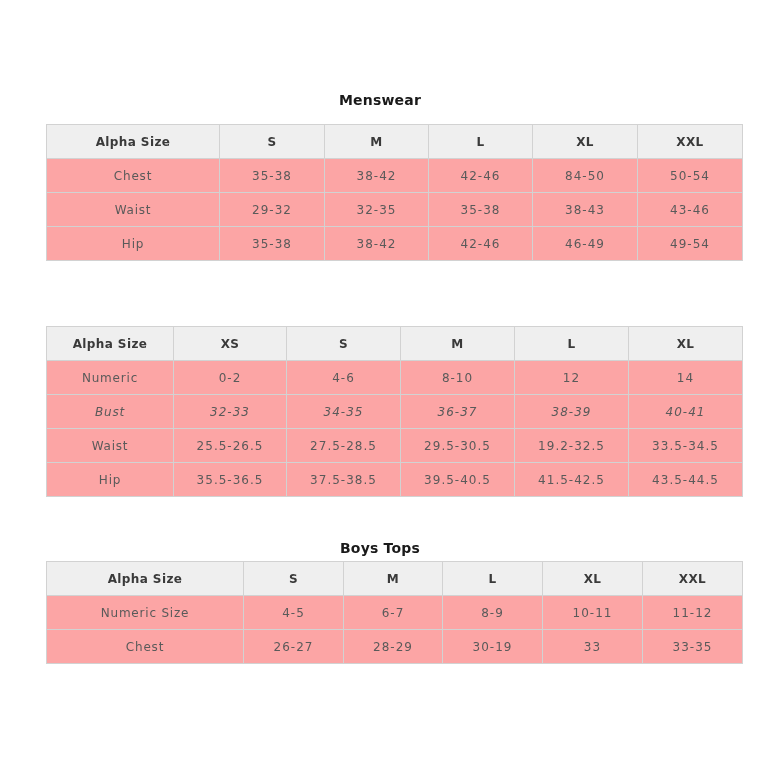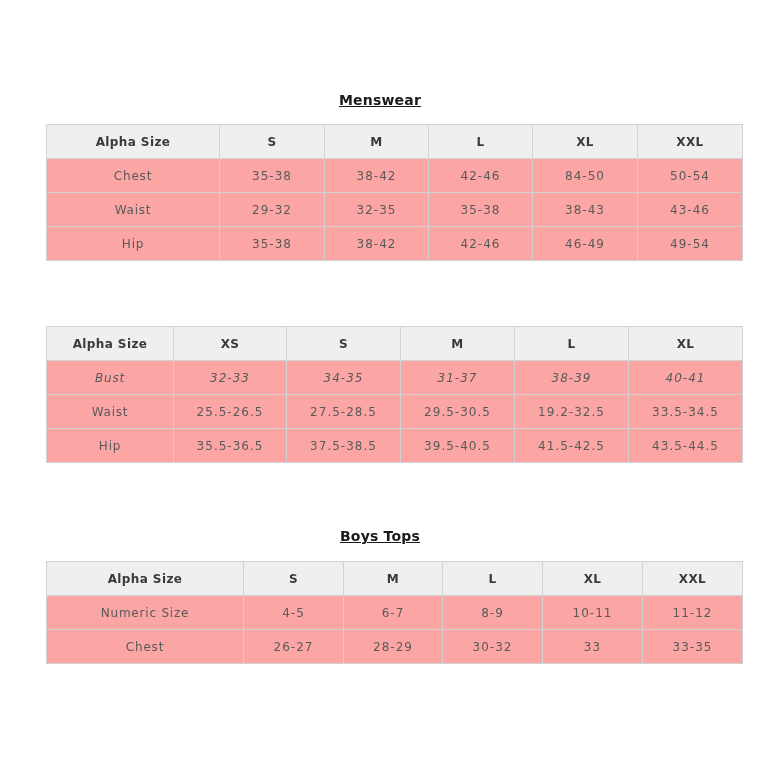--- a/index.html
+++ b/index.html
@@ -1,20 +1,20 @@
 <!DOCTYPE html>
 <html><head>
 <meta charset="utf-8">
 <style>
   html, body { margin: 0; padding: 0; background: #ffffff; }
   body { width: 768px; height: 768px; position: relative; overflow: hidden;
          font-family: "DejaVu Sans", sans-serif; color: #555; }
   .section { position: absolute; left: 32px; width: 696px; }
   .title { position: absolute; left: 0; width: 100%; text-align: center;
-           font-weight: bold; font-size: 14px; color: #1a1a1a; letter-spacing: 0.2px; text-decoration: underline; }
+           font-weight: bold; font-size: 14px; color: #1a1a1a; letter-spacing: 0.2px; }
   table { position: absolute; left: 0; border-collapse: collapse; width: 696px;
           table-layout: fixed; margin-left: 14px; }
   th, td { border: 1px solid #d2d2d2; text-align: center; padding: 0;
            font-size: 12px; letter-spacing: 1px; }
   th { background: #efefef; color: #3a3a3a; font-weight: bold; letter-spacing: 0.4px; }
   td { background: #fca5a5; color: #5a5a5a; }
   td.rowlabel { color: #5a5a5a; letter-spacing: 0.8px; }
 </style>
 </head>
 <body>
@@ -79,25 +79,33 @@
     </colgroup>
     <tbody>
         <tr style="height:34px;">
       <th>Alpha Size</th>
       <th>XS</th>
       <th>S</th>
       <th>M</th>
       <th>L</th>
       <th>XL</th>
     </tr>
+    <tr style="height:34px;">
+      <td class="rowlabel">Numeric</td>
+      <td>0-2</td>
+      <td>4-6</td>
+      <td>8-10</td>
+      <td>12</td>
+      <td>14</td>
+    </tr>
     <tr style="height:34px;font-style:italic;">
       <td class="rowlabel">Bust</td>
       <td>32-33</td>
       <td>34-35</td>
-      <td>31-37</td>
+      <td>36-37</td>
       <td>38-39</td>
       <td>40-41</td>
     </tr>
     <tr style="height:34px;">
       <td class="rowlabel">Waist</td>
       <td>25.5-26.5</td>
       <td>27.5-28.5</td>
       <td>29.5-30.5</td>
       <td>19.2-32.5</td>
       <td>33.5-34.5</td>
@@ -108,21 +116,21 @@
       <td>37.5-38.5</td>
       <td>39.5-40.5</td>
       <td>41.5-42.5</td>
       <td>43.5-44.5</td>
     </tr>
   </tbody>
     </table>
 </div>
 
 <div class="section" style="top:526px;height:140px;">
-  <div class="title" style="top:2px;">Boys Tops</div>
+  <div class="title" style="top:14px;">Boys Tops</div>
   <table style="top:35px;">
     <colgroup>
       <col style="width:197px">
         <col style="width:100px">
         <col style="width:99px">
         <col style="width:100px">
         <col style="width:100px">
         <col style="width:100px">
     </colgroup>
     <tbody>
@@ -139,19 +147,19 @@
       <td>4-5</td>
       <td>6-7</td>
       <td>8-9</td>
       <td>10-11</td>
       <td>11-12</td>
     </tr>
     <tr style="height:34px;">
       <td class="rowlabel">Chest</td>
       <td>26-27</td>
       <td>28-29</td>
-      <td>30-32</td>
+      <td>30-19</td>
       <td>33</td>
       <td>33-35</td>
     </tr>
   </tbody>
     </table>
 </div>
 
 </body></html>

